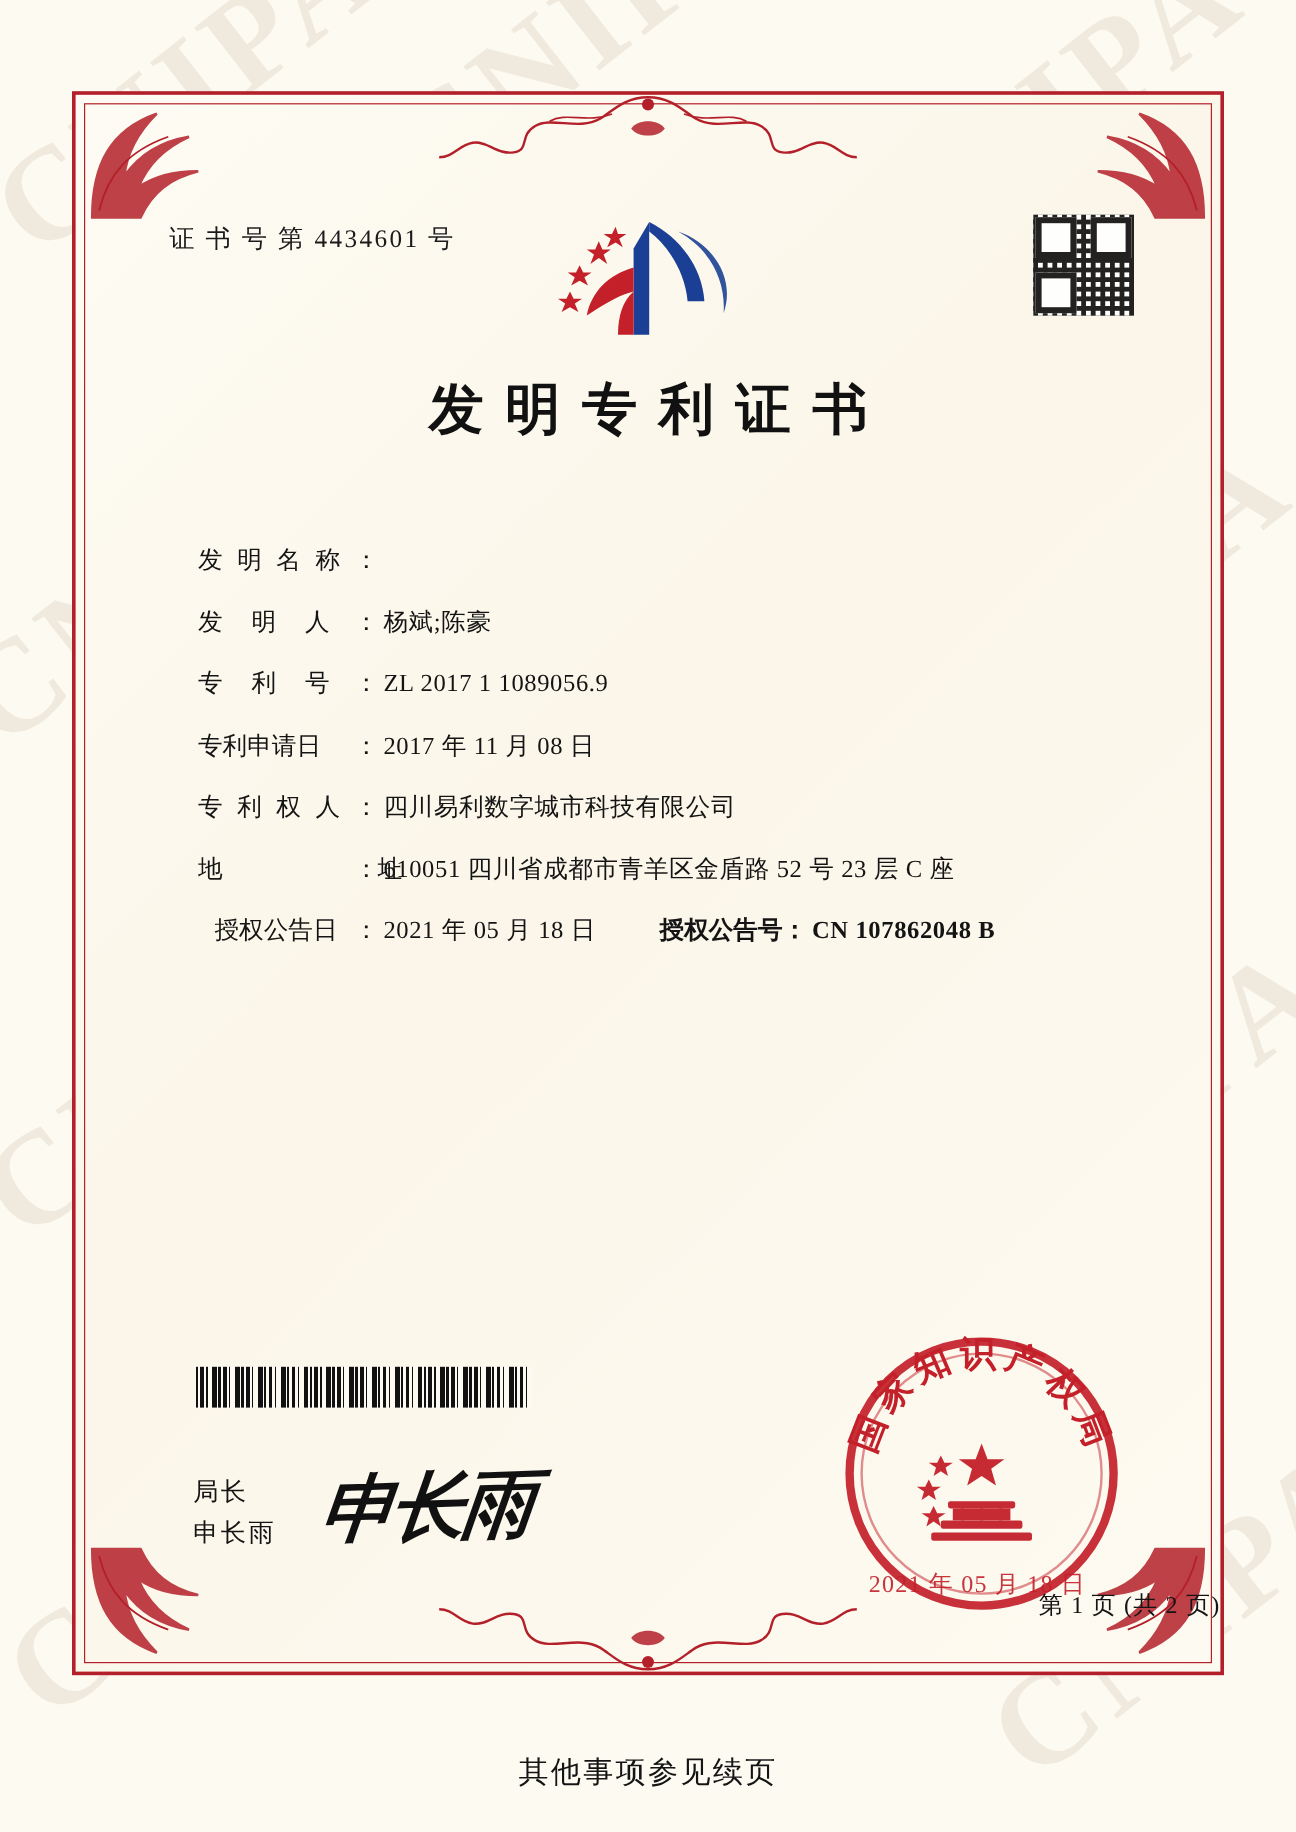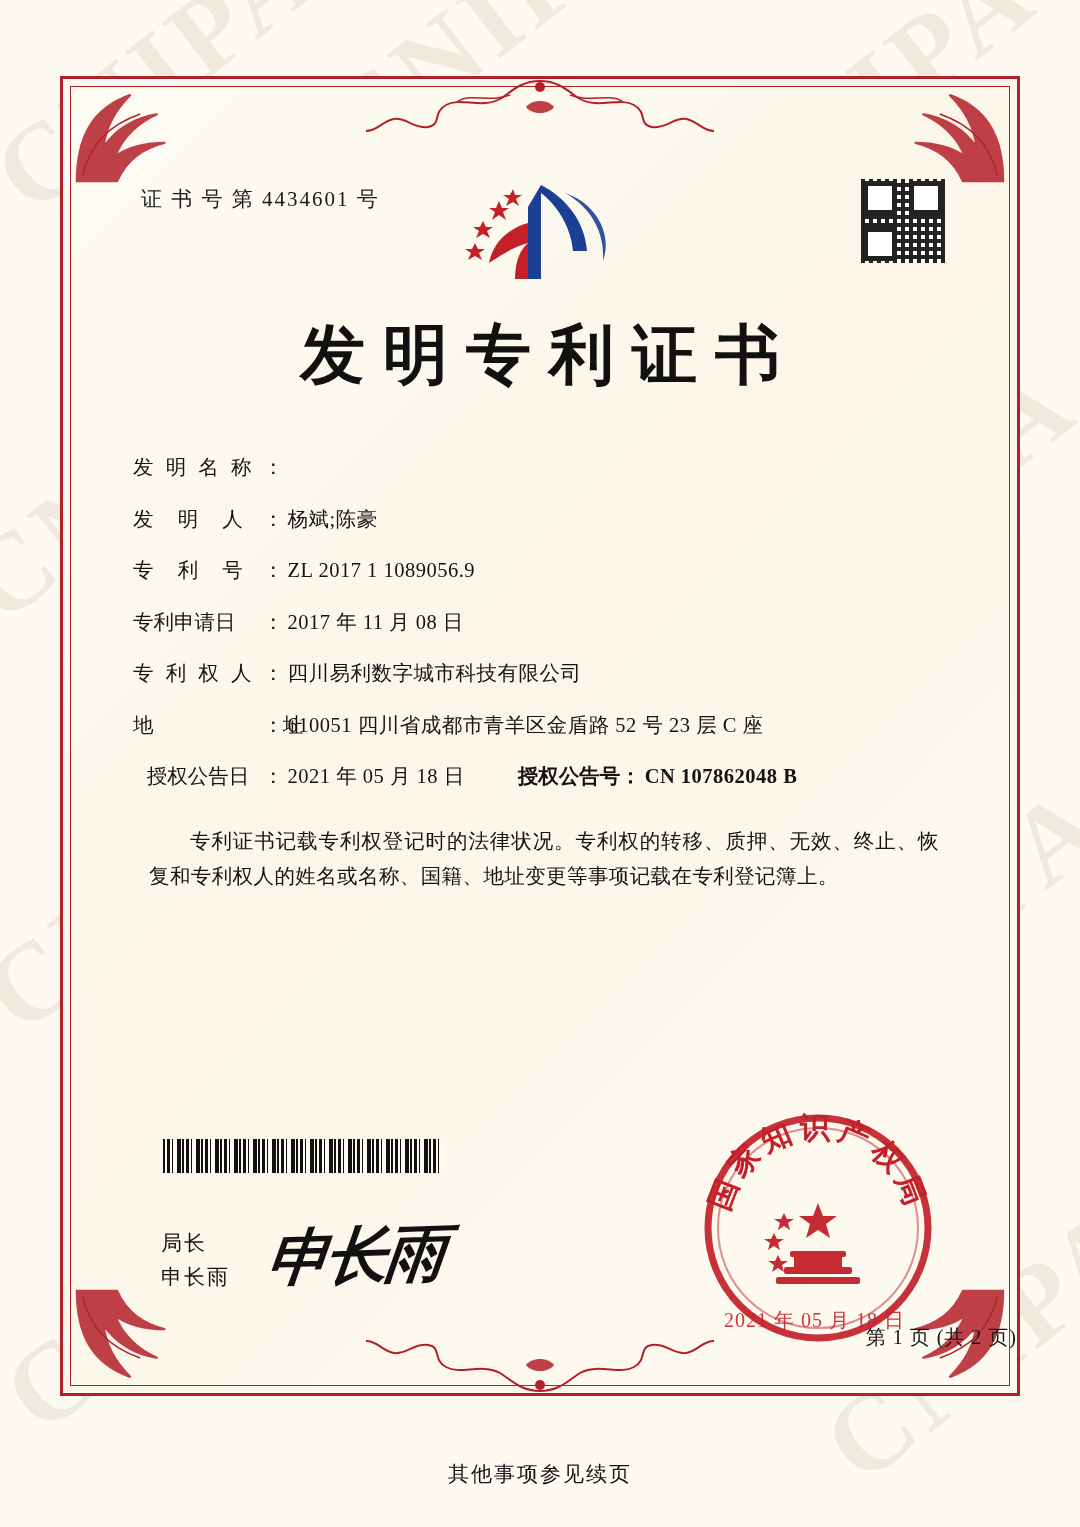--- a/index.html
+++ b/index.html
@@ -132,32 +132,32 @@
     width: 190px;
     height: 110px;
   }
   .emblem svg { width: 100%; height: 100%; display: block; }
 
   .cert-title {
     position: absolute;
     left: 0; right: 0;
     top: 232px;
     text-align: center;
-    font-size: 65px;
+    font-size: 46px;
     font-weight: 700;
     letter-spacing: 18px;
     color: #111;
     text-indent: 18px;
     font-family: "Liberation Serif", "DejaVu Serif", serif;
   }
 
   
   .fields {
     position: absolute;
-    left: 70px;
+    left: 102px;
     right: 70px;
     top: 378px;
     font-size: 20.5px;
     color: #141414;
     line-height: 1;
   }
   .frow {
     display: flex;
     align-items: baseline;
     margin-bottom: 31px;
@@ -260,21 +260,21 @@
     font-size: 20px;
     color: #141414;
     letter-spacing: 1px;
   }
 
   .footnote {
     position: absolute;
     left: 0; right: 0;
     top: 1460px;
     text-align: center;
-    font-size: 21px;
+    font-size: 25px;
     color: #141414;
     letter-spacing: 2px;
     z-index: 2;
   }
 </style>
 </head>
 <body>
 
 <div class="watermark-layer">
   <div class="wm" style="left:-30px;  top:10px;   font-size:110px;">CNIPA</div>
@@ -399,21 +399,20 @@
       <span class="fvalue">2021 年 05 月 18 日</span>
       <span class="dual-second">
         <span class="flabel">授权公告号</span>
         <span class="fcolon">：</span>
         <span class="fvalue">CN 107862048 B</span>
       </span>
     </div>
   </div>
 
   <div class="paras">
-    <p>专利证书记载专利权登记时的法律状况。专利权的转移、质押、无效、终止、恢复和专利权人的姓名或名称、国籍、地址变更等事项记载在专利登记簿上。</p>
   </div>
 
   <div class="barcode"></div>
 
   <div class="sig-block">
     <div>局长</div>
     <div>申长雨</div>
   </div>
   <div class="sig-hand">申长雨</div>
 

